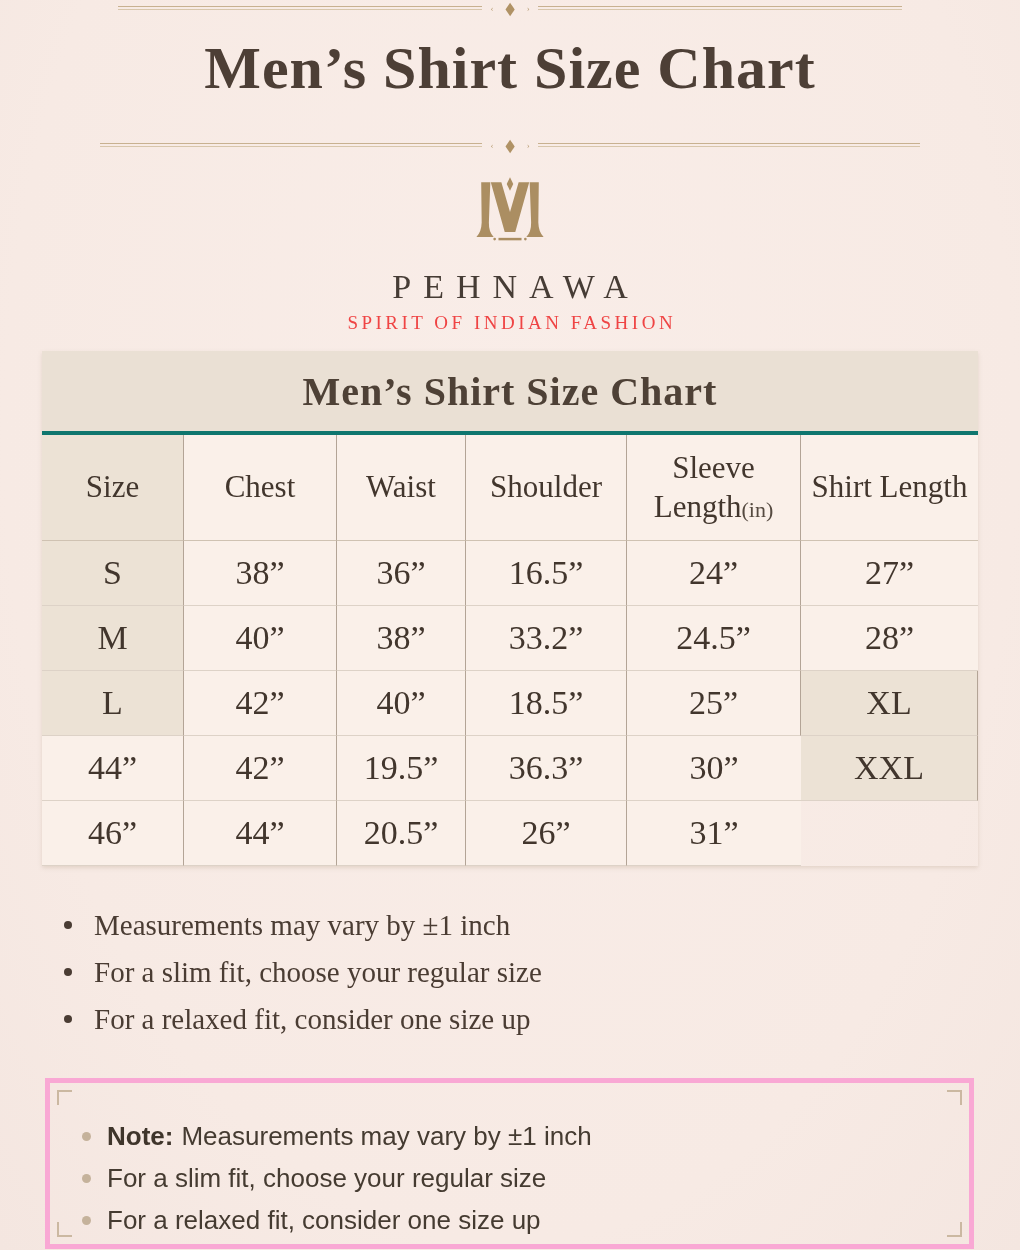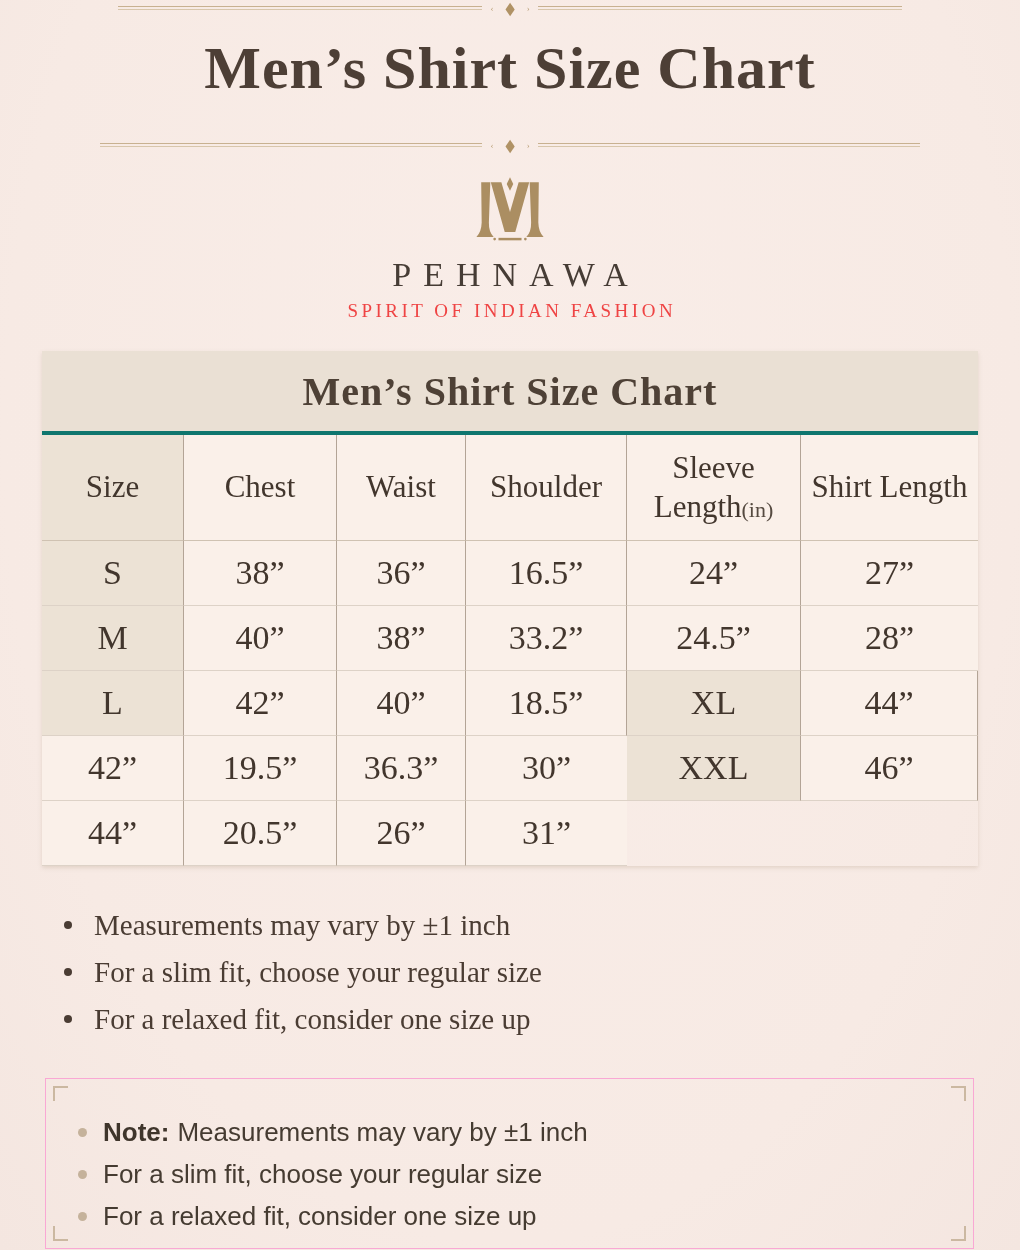--- a/index.html
+++ b/index.html
@@ -22,21 +22,21 @@
   
   .page-title {
     position:absolute; top:34px; left:0; width:100%;
     text-align:center; font-size:60px; font-weight:700;
     color:#4d3f36; letter-spacing:1px;
   }
 
   
   .brand { position:absolute; top:176px; left:0; width:100%; text-align:center; }
   .brand svg { display:block; margin:0 auto; }
-  .brand-name { margin-top:12px; font-size:34px; letter-spacing:12px; text-indent:12px; color:#463c35; font-weight:500; }
+  .brand-name { margin-top:24px; font-size:34px; letter-spacing:12px; text-indent:12px; color:#463c35; font-weight:500; }
   .brand-tagline { margin-top:6px; font-family:Liberation Serif, serif; font-size:19px; letter-spacing:3.5px; text-indent:3.5px; color:#ef4444; }
 
   
   .size-table {
     position:absolute; left:42px; top:351px; width:936px;
     box-shadow:0 2px 4px rgba(167,143,120,0.25);
   }
   .table-band {
     height:80px; background:#eae0d4;
     display:flex; align-items:center; justify-content:center;
@@ -62,21 +62,21 @@
 
   
   .notes { position:absolute; left:64px; top:908px; }
   .note-item { display:flex; align-items:center; height:34px; margin-bottom:13px; }
   .note-item .dot { width:8px; height:8px; border-radius:50%; background:#4a3c33; margin-right:22px; flex:none; }
   .note-item .txt { font-size:29px; color:#4a3c33; }
 
   
   .note-box {
     position:absolute; left:45px; top:1078px; width:929px; height:171px;
-    border:1px solid #f9a8d4;
+    border:5px solid #f9a8d4;
     font-family:"Liberation Sans", sans-serif;
   }
   .corner { position:absolute; width:15px; height:15px; }
   .corner.tl { top:7px;  left:7px;  border-top:2px solid #cbb8a1; border-left:2px solid #cbb8a1; }
   .corner.tr { top:7px;  right:7px; border-top:2px solid #cbb8a1; border-right:2px solid #cbb8a1; }
   .corner.bl { bottom:7px; left:7px;  border-bottom:2px solid #cbb8a1; border-left:2px solid #cbb8a1; }
   .corner.br { bottom:7px; right:7px; border-bottom:2px solid #cbb8a1; border-right:2px solid #cbb8a1; }
   .note-box-list { margin:36px 0 0 32px; }
   .nb-item { display:flex; align-items:center; height:34px; margin-bottom:8px; }
   .nb-item .dot { width:9px; height:9px; border-radius:50%; background:#c5b29b; margin-right:16px; flex:none; }
@@ -155,20 +155,21 @@
     <div class="cell">40”</div>
     <div class="cell">38”</div>
     <div class="cell">33.2”</div>
     <div class="cell">24.5”</div>
     <div class="cell col-last">28”</div>
 
     <div class="cell size-col">L</div>
     <div class="cell">42”</div>
     <div class="cell">40”</div>
     <div class="cell">18.5”</div>
+    <div class="cell">25”</div>
 
     <div class="cell size-col">XL</div>
     <div class="cell">44”</div>
     <div class="cell">42”</div>
     <div class="cell">19.5”</div>
     <div class="cell">36.3”</div>
     <div class="cell col-last">30”</div>
 
     <div class="cell size-col">XXL</div>
     <div class="cell">46”</div>

